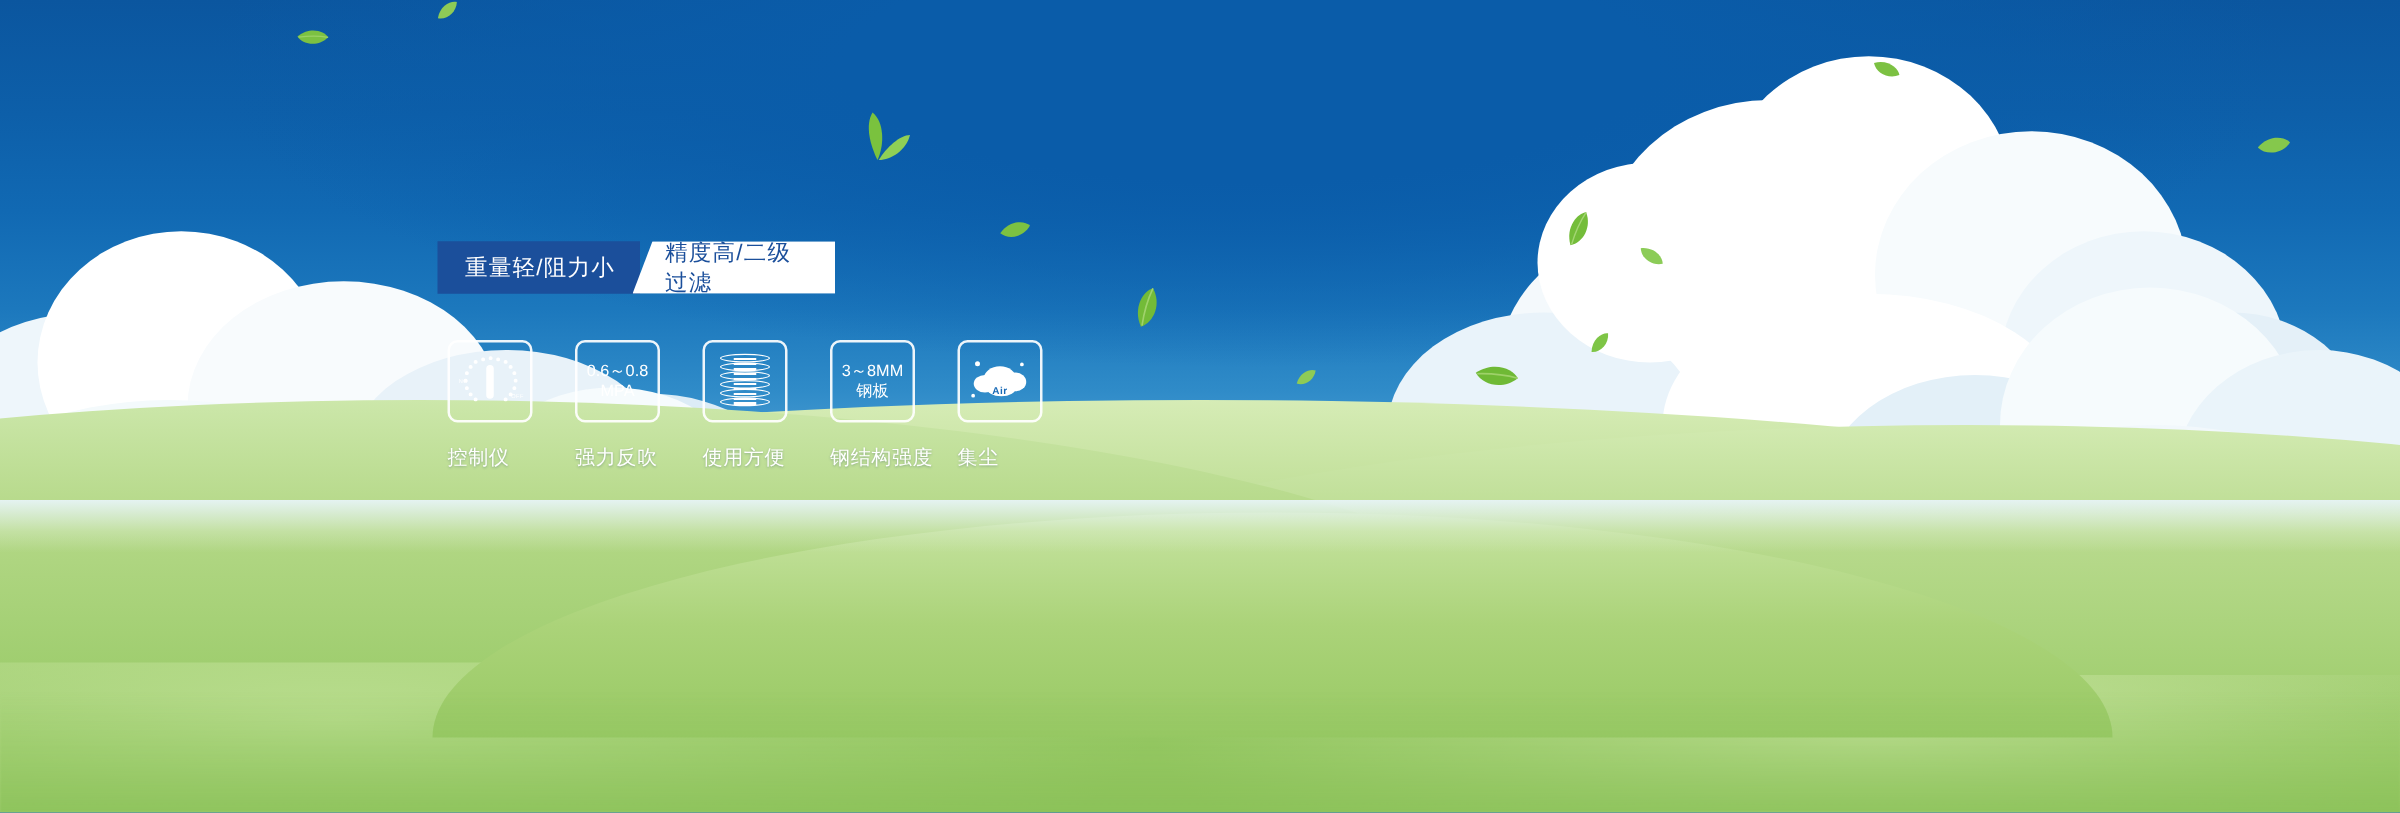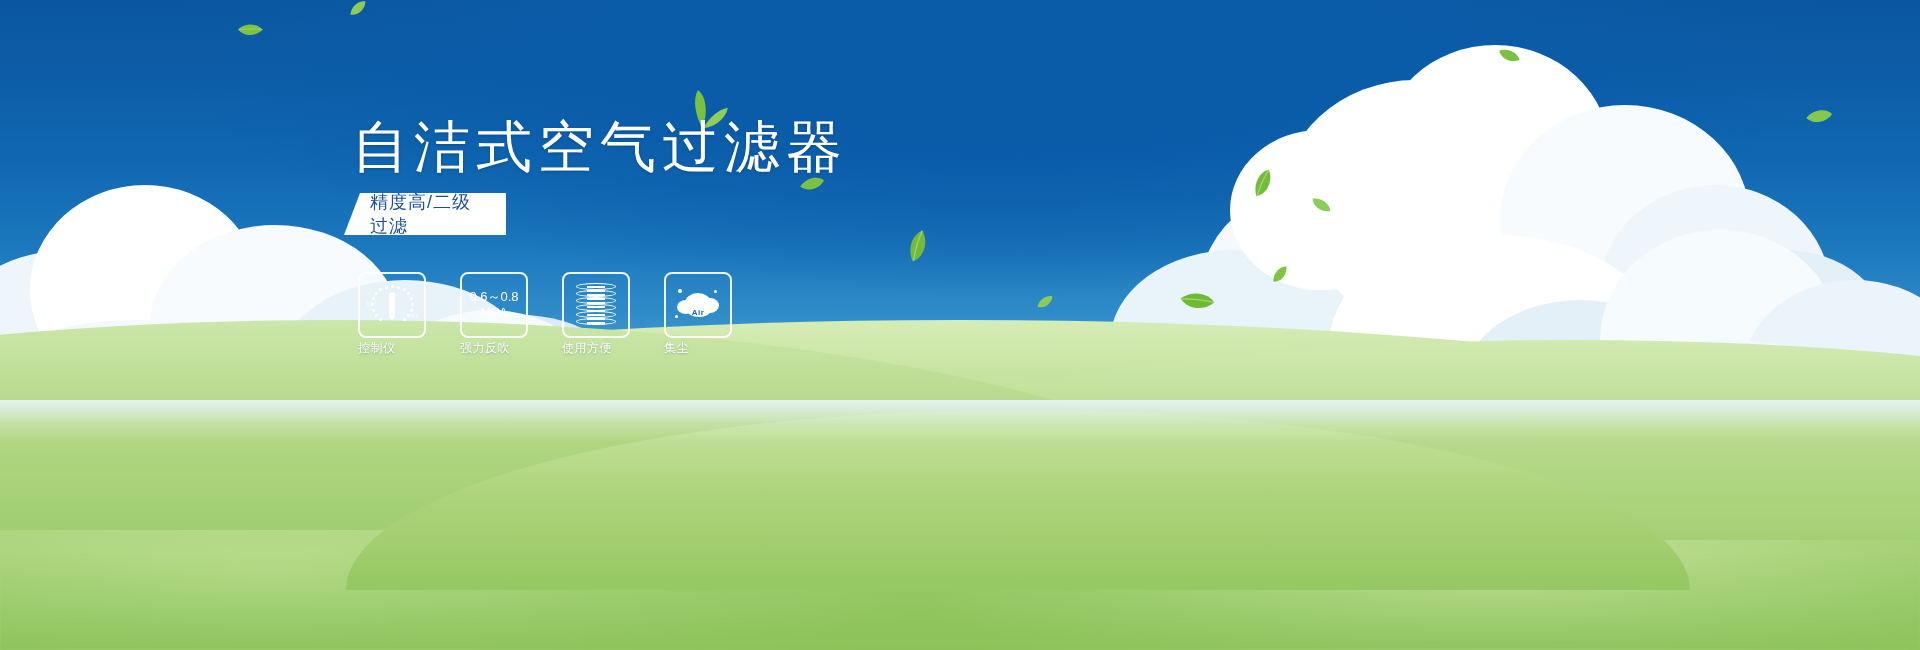--- a/index.html
+++ b/index.html
@@ -142,21 +142,21 @@
 
   .features { position:absolute; left:358px; top:272px; display:flex; gap:34px; }
   .feat { width:68px; display:flex; flex-direction:column; align-items:flex-start; }
   .feat-box {
     width:68px; height:66px; border:2px solid rgba(255,255,255,.92);
     border-radius:8px; display:flex; flex-direction:column;
     align-items:center; justify-content:center; color:#ffffff;
     font-size:13px; line-height:1.25; text-align:center;
   }
   .feat-label {
-    margin-top:2px; font-size:12px; color:#ffffff; letter-spacing:.5px;
+    margin-top:18px; font-size:16px; color:#ffffff; letter-spacing:.5px;
     white-space:nowrap; text-shadow:0 1px 2px rgba(0,40,90,.3);
   }
 
   
   .gauge { position:relative; width:46px; height:40px; }
   .gauge .dot { position:absolute; width:2.6px; height:2.6px; background:#fff; border-radius:50%; }
   .gauge .needle {
     position:absolute; left:50%; top:7px; margin-left:-3.2px;
     width:6.4px; height:27px; background:#fff; border-radius:3.2px;
   }
@@ -312,23 +312,23 @@
 
   <div class="content">
 
     <div class="leaf-title">
       <svg width="54" height="42" viewBox="0 0 54 42">
         <path d="M26 40 C20 28, 16 12, 22 2 C31 9, 32 27, 26 40 Z" fill="#7ac23e"></path>
         <path d="M27 40 C33 30, 44 20, 52 20 C49 32, 37 40, 27 40 Z" fill="#8fcf55"></path>
       </svg>
     </div>
 
-    <div class="title">自洁式空气过滤器</div>
 
     <div class="tabs">
+      <div class="tab tab-blue">重量轻/阻力小</div>
       <div class="tab tab-white">精度高/二级过滤</div>
     </div>
 
     <div class="features">
 
       <div class="feat">
         <div class="feat-box">
           <div class="gauge">
             <span class="dot" style="left:22px;top:0px"></span>
             <span class="dot" style="left:16px;top:1px"></span>
@@ -371,20 +371,27 @@
             <span class="ring" style="top:7px"></span>
             <span class="ring" style="top:14px"></span>
             <span class="ring" style="top:21px"></span>
             <span class="ring" style="top:28px"></span>
             <span class="ring" style="top:35px"></span>
           </div>
         </div>
         <div class="feat-label">使用方便</div>
       </div>
 
+      <div class="feat">
+        <div class="feat-box">
+          <span>3～8MM</span>
+          <span>钢板</span>
+        </div>
+        <div class="feat-label">钢结构强度</div>
+      </div>
 
       <div class="feat">
         <div class="feat-box">
           <div class="airc">
             <span class="spark s1"></span>
               <span class="spark s2"></span>
               <span class="spark s3"></span>
             <span class="puff p2"></span>
               <span class="puff p3"></span>
             <span class="puff p1"></span>

